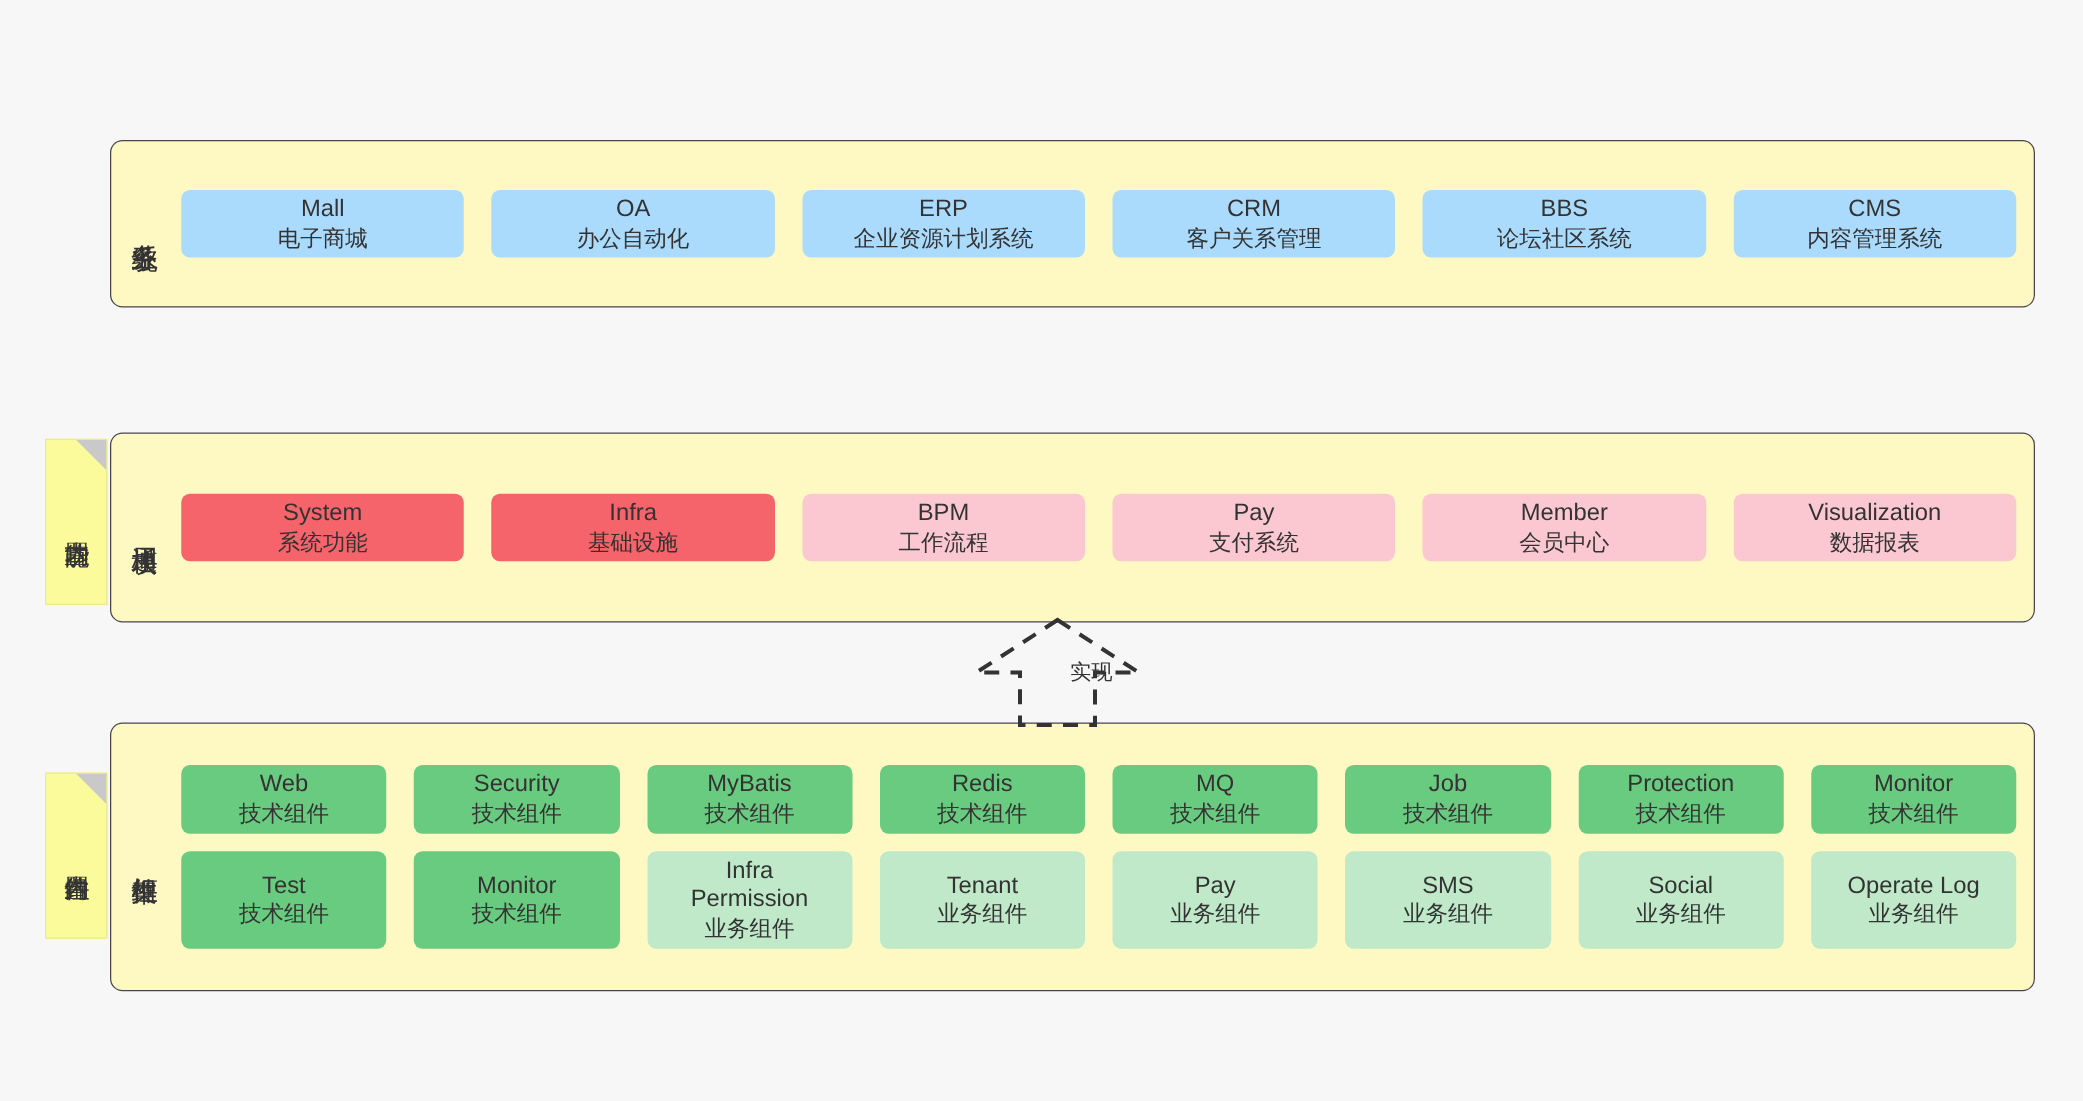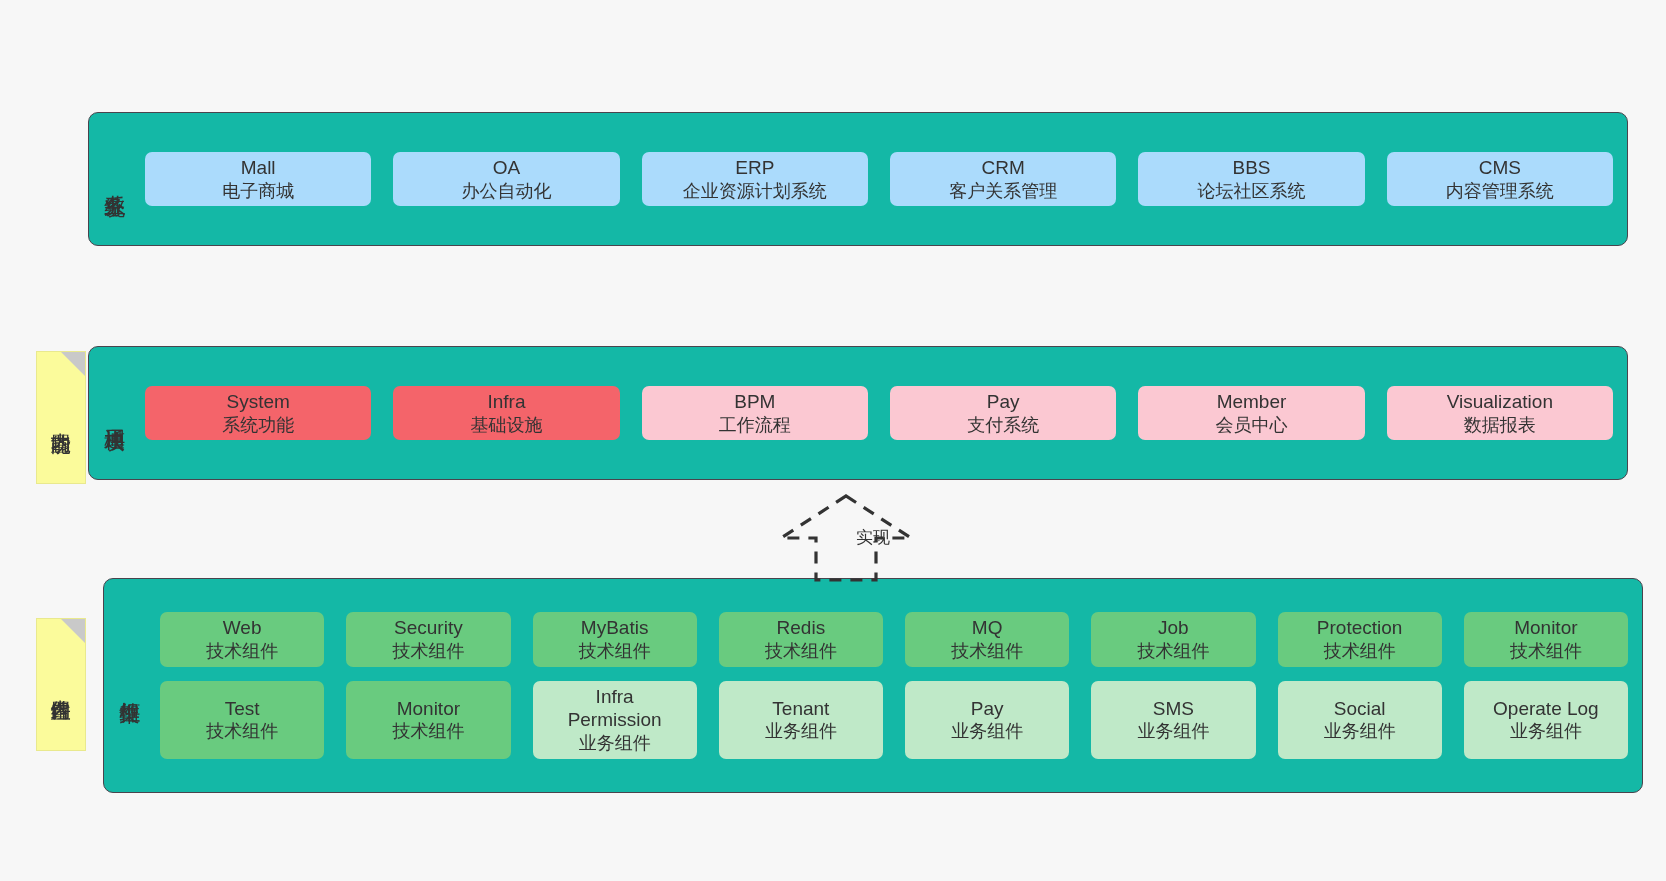--- a/index.html
+++ b/index.html
@@ -17,21 +17,21 @@
   }
 
   .canvas {
     position: absolute;
     inset: 0;
   }
 
   
   .layer {
     position: absolute;
-    background: #14b8a6;
+    background: #fef9c3;
     border: 1.6px solid #4a444d;
     border-radius: 10px;
     box-sizing: border-box;
     display: flex;
     align-items: stretch;
   }
 
   
   .layer-title {
     width: 52px;
@@ -175,21 +175,21 @@
       </div>
     </div>
   </div>
 
 
   <div class="sticky" id="sticky-builtin-function" style="left:36px; top:351px; width:50px; height:133px;">
     <span class="fold"></span>
     <span class="sticky-text">内置功能</span>
   </div>
 
-  <div class="layer" id="layer-common" style="left:88px; top:346px; width:1540px; height:134px;">
+  <div class="layer" id="layer-common" style="left:88px; top:346px; width:1540px; height:152px;">
     <div class="layer-title">通用模块</div>
     <div class="cards">
       <div class="card-row">
         <div class="card c-red">
           <span class="en">System</span>
           <span class="cn">系统功能</span>
         </div>
         <div class="card c-red">
           <span class="en">Infra</span>
           <span class="cn">基础设施</span>
@@ -219,21 +219,21 @@
       <path d="M 80 6 L 145 48 L 110 48 L 110 90 L 50 90 L 50 48 L 15 48 Z" fill="none" stroke="#333333" stroke-width="3.2" stroke-dasharray="12 9" stroke-linejoin="miter"></path>
     </svg>
     <span class="arrow-label" style="left:52px; top:36px;margin-left:38px;">实现</span>
   </div>
 
   <div class="sticky" id="sticky-builtin-component" style="left:36px; top:618px; width:50px; height:133px;">
     <span class="fold"></span>
     <span class="sticky-text">内置组件</span>
   </div>
 
-  <div class="layer" id="layer-framework" style="left:88px; top:578px; width:1540px; height:215px;margin-left:15px;">
+  <div class="layer" id="layer-framework" style="left:88px; top:578px; width:1540px; height:215px;">
     <div class="layer-title">框架组件</div>
     <div class="cards">
 
       <div class="card-row">
         <div class="card c-green">
           <span class="en">Web</span>
           <span class="cn">技术组件</span>
         </div>
         <div class="card c-green">
           <span class="en">Security</span>

